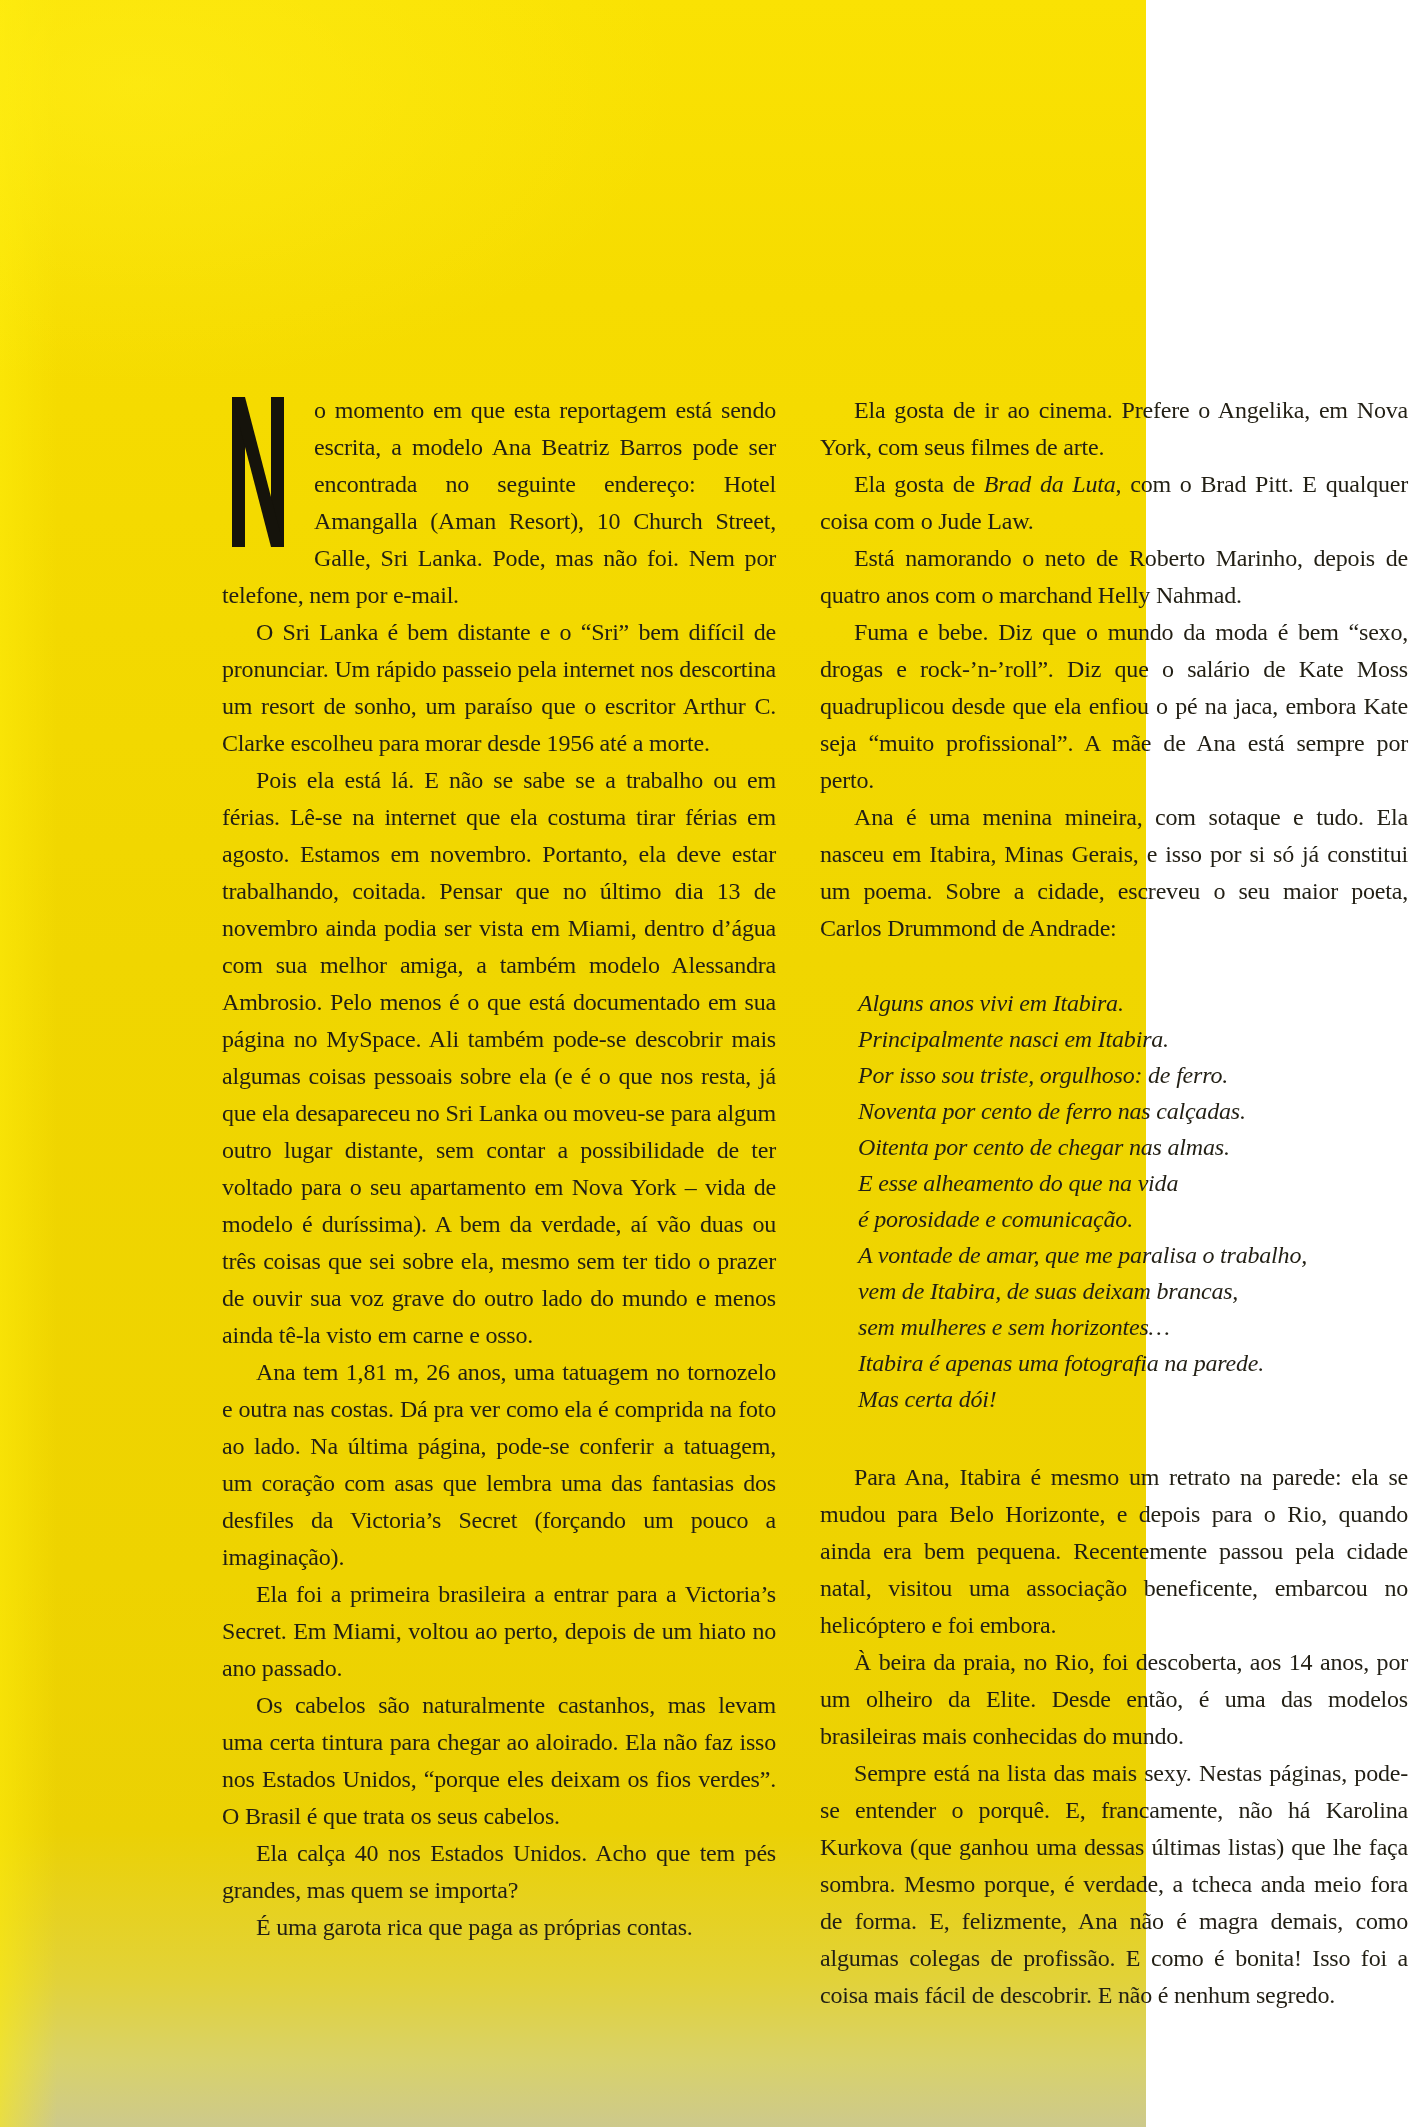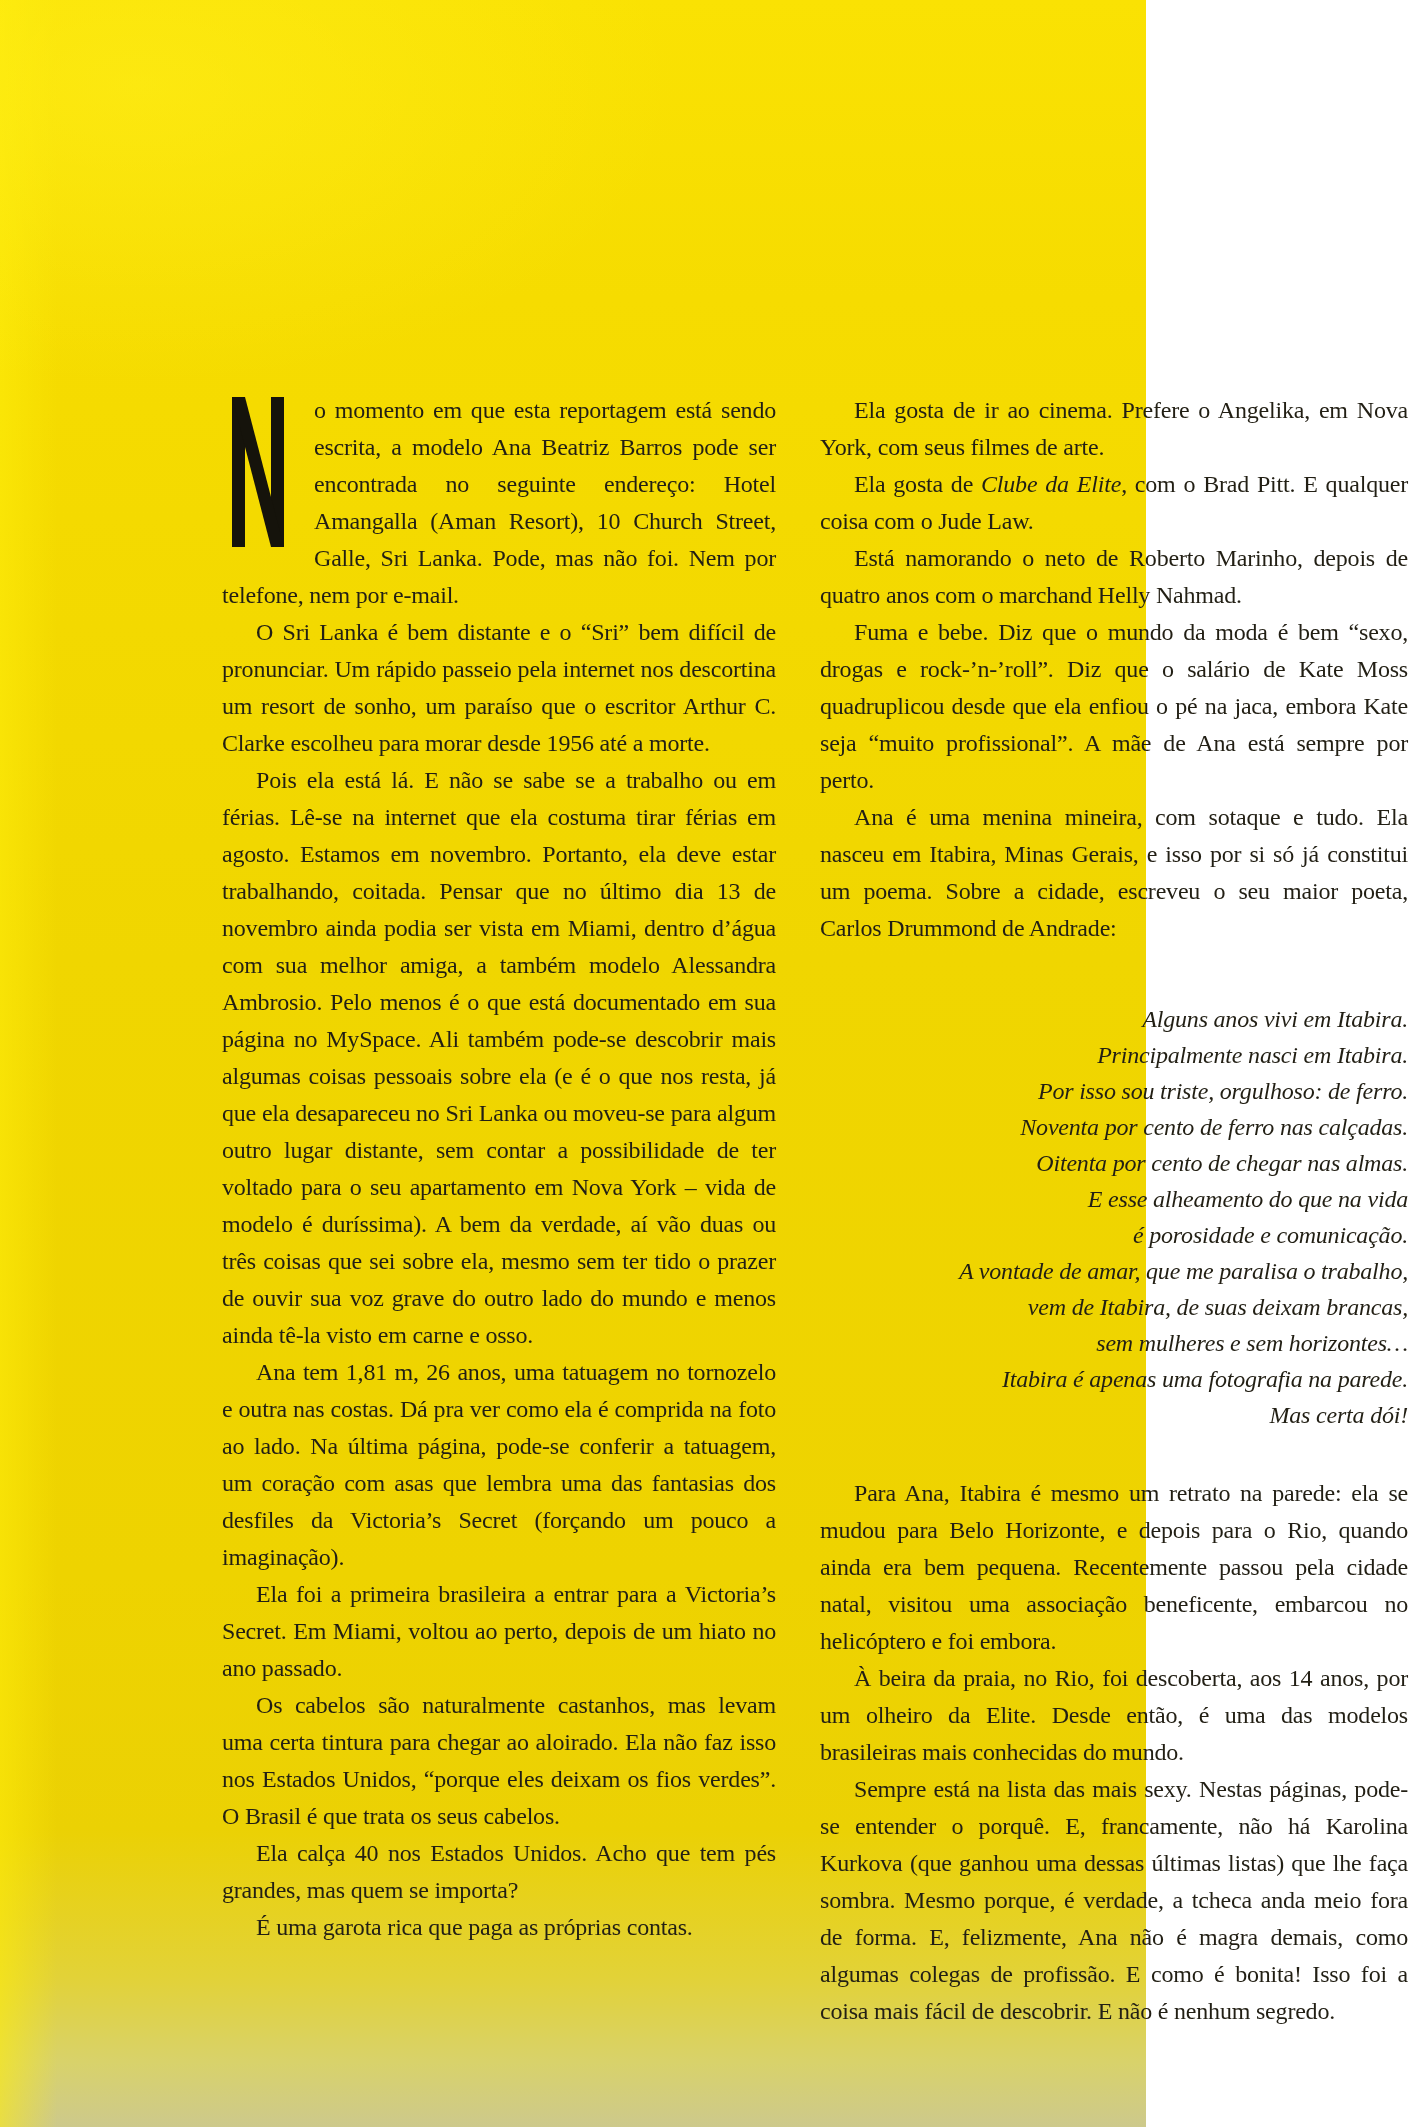--- a/index.html
+++ b/index.html
@@ -61,24 +61,24 @@
     height: 150px;
     margin: 5px 24px 2px 4px;
   }
   .dropcap svg {
     display: block;
     width: 64px;
     height: 150px;
   }
   .movie-title { font-style: italic; }
   .poem {
-    margin: 54px 0 42px 0;
+    margin: 38px 0 42px 0;
     padding-left: 38px;
     font-style: italic;
-    text-align: right;
+    text-align: left;
     line-height: 36px;
   }
   .poem div {
     white-space: nowrap;
   }
 </style>
 </head>
 <body>
 
 <div class="page">
@@ -98,21 +98,21 @@
       <p>Pois ela está lá. E não se sabe se a trabalho ou em férias. Lê-se na internet que ela costuma tirar férias em agosto. Estamos em novembro. Portanto, ela deve estar trabalhando, coitada. Pensar que no último dia 13 de novembro ainda podia ser vista em Miami, dentro d’água com sua melhor amiga, a também modelo Alessandra Ambrosio. Pelo menos é o que está documentado em sua página no MySpace. Ali também pode-se descobrir mais algumas coisas pessoais sobre ela (e é o que nos resta, já que ela desapareceu no Sri Lanka ou moveu-se para algum outro lugar distante, sem contar a possibilidade de ter voltado para o seu apartamento em Nova York – vida de modelo é duríssima). A bem da verdade, aí vão duas ou três coisas que sei sobre ela, mesmo sem ter tido o prazer de ouvir sua voz grave do outro lado do mundo e menos ainda tê-la visto em carne e osso.</p>
       <p>Ana tem 1,81 m, 26 anos, uma tatuagem no tornozelo e outra nas costas. Dá pra ver como ela é comprida na foto ao lado. Na última página, pode-se conferir a tatuagem, um coração com asas que lembra uma das fantasias dos desfiles da Victoria’s Secret (forçando um pouco a imaginação).</p>
       <p>Ela foi a primeira brasileira a entrar para a Victoria’s Secret. Em Miami, voltou ao perto, depois de um hiato no ano passado.</p>
       <p>Os cabelos são naturalmente castanhos, mas levam uma certa tintura para chegar ao aloirado. Ela não faz isso nos Estados Unidos, “porque eles deixam os fios verdes”. O Brasil é que trata os seus cabelos.</p>
       <p>Ela calça 40 nos Estados Unidos. Acho que tem pés grandes, mas quem se importa?</p>
       <p>É uma garota rica que paga as próprias contas.</p>
     </div>
 
     <div class="col col-right">
       <p>Ela gosta de ir ao cinema. Prefere o Angelika, em Nova York, com seus filmes de arte.</p>
-      <p><span>Ela gosta de </span><span class="movie-title">Clube da Elite</span><span>, com o Brad Pitt. E qualquer coisa com o Jude Law.</span></p>
+      <p><span>Ela gosta de </span><span class="movie-title">Brad da Luta</span><span>, com o Brad Pitt. E qualquer coisa com o Jude Law.</span></p>
       <p>Está namorando o neto de Roberto Marinho, depois de quatro anos com o marchand Helly Nahmad.</p>
       <p>Fuma e bebe. Diz que o mundo da moda é bem “sexo, drogas e rock-’n-’roll”. Diz que o salário de Kate Moss quadruplicou desde que ela enfiou o pé na jaca, embora Kate seja “muito profissional”. A mãe de Ana está sempre por perto.</p>
       <p>Ana é uma menina mineira, com sotaque e tudo. Ela nasceu em Itabira, Minas Gerais, e isso por si só já constitui um poema. Sobre a cidade, escreveu o seu maior poeta, Carlos Drummond de Andrade:</p>
 
       <div class="poem">
         <div>Alguns anos vivi em Itabira.</div>
         <div>Principalmente nasci em Itabira.</div>
         <div>Por isso sou triste, orgulhoso: de ferro.</div>
         <div>Noventa por cento de ferro nas calçadas.</div>
         <div>Oitenta por cento de chegar nas almas.</div>

